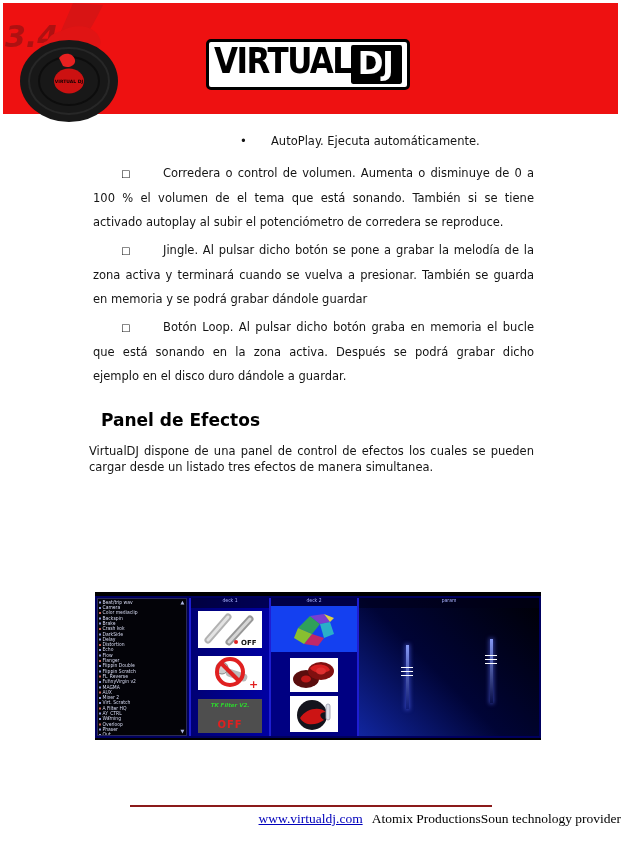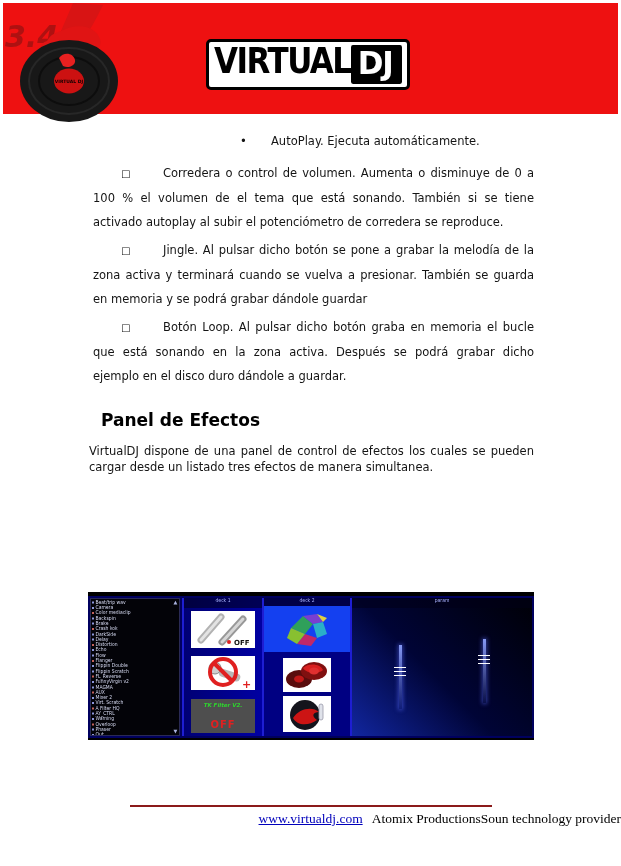--- a/index.html
+++ b/index.html
@@ -20,21 +20,21 @@
   .content{position:absolute;left:89px;top:134px;width:445px;color:#141414;}
   .autoplay{font-size:11.5px;padding-left:151px;margin:0 0 13px 0;}
   .autoplay .dot{display:inline-block;width:31px;}
   .para{font-size:11.5px;line-height:24px;text-align:justify;margin:0 0 4px 4px;}
   .para .marker{display:inline-block;width:70px;padding-left:28px;box-sizing:border-box;
         font-size:10px;}
   .section-title{font-size:17px;font-weight:bold;color:#000;margin:22px 0 13px 12px;}
   .intro{font-size:11.5px;line-height:16px;text-align:justify;margin:0;}
 
   
-  .fx-panel{position:absolute;left:88px;top:592px;width:446px;height:148px;box-sizing:border-box;
+  .fx-panel{position:absolute;left:95px;top:592px;width:446px;height:148px;box-sizing:border-box;
         background:#00005f;border-top:4px solid #000;border-bottom:2px solid #000;padding-left:37px;}
   .fx-list{position:absolute;left:2px;top:2px;width:90px;height:138px;background:#030308;
         border:1px solid #2a2a55;box-sizing:border-box;overflow:hidden;}
   .fx-list-scale{width:172px;transform:scale(0.5);transform-origin:0 0;padding:1px 0 0 2px;}
   .fx-item{font-size:9px;line-height:10.6px;color:#d7dbf2;white-space:nowrap;}
   .fx-item::before{content:"";display:inline-block;width:4px;height:4px;background:#8d97da;
         margin-right:3px;}
   .fx-item:nth-child(3n)::before{background:#c4635a;}
   .fx-scroll{position:absolute;right:0;width:7px;height:7px;font-size:5px;line-height:7px;
         color:#aab3e0;text-align:center;}

